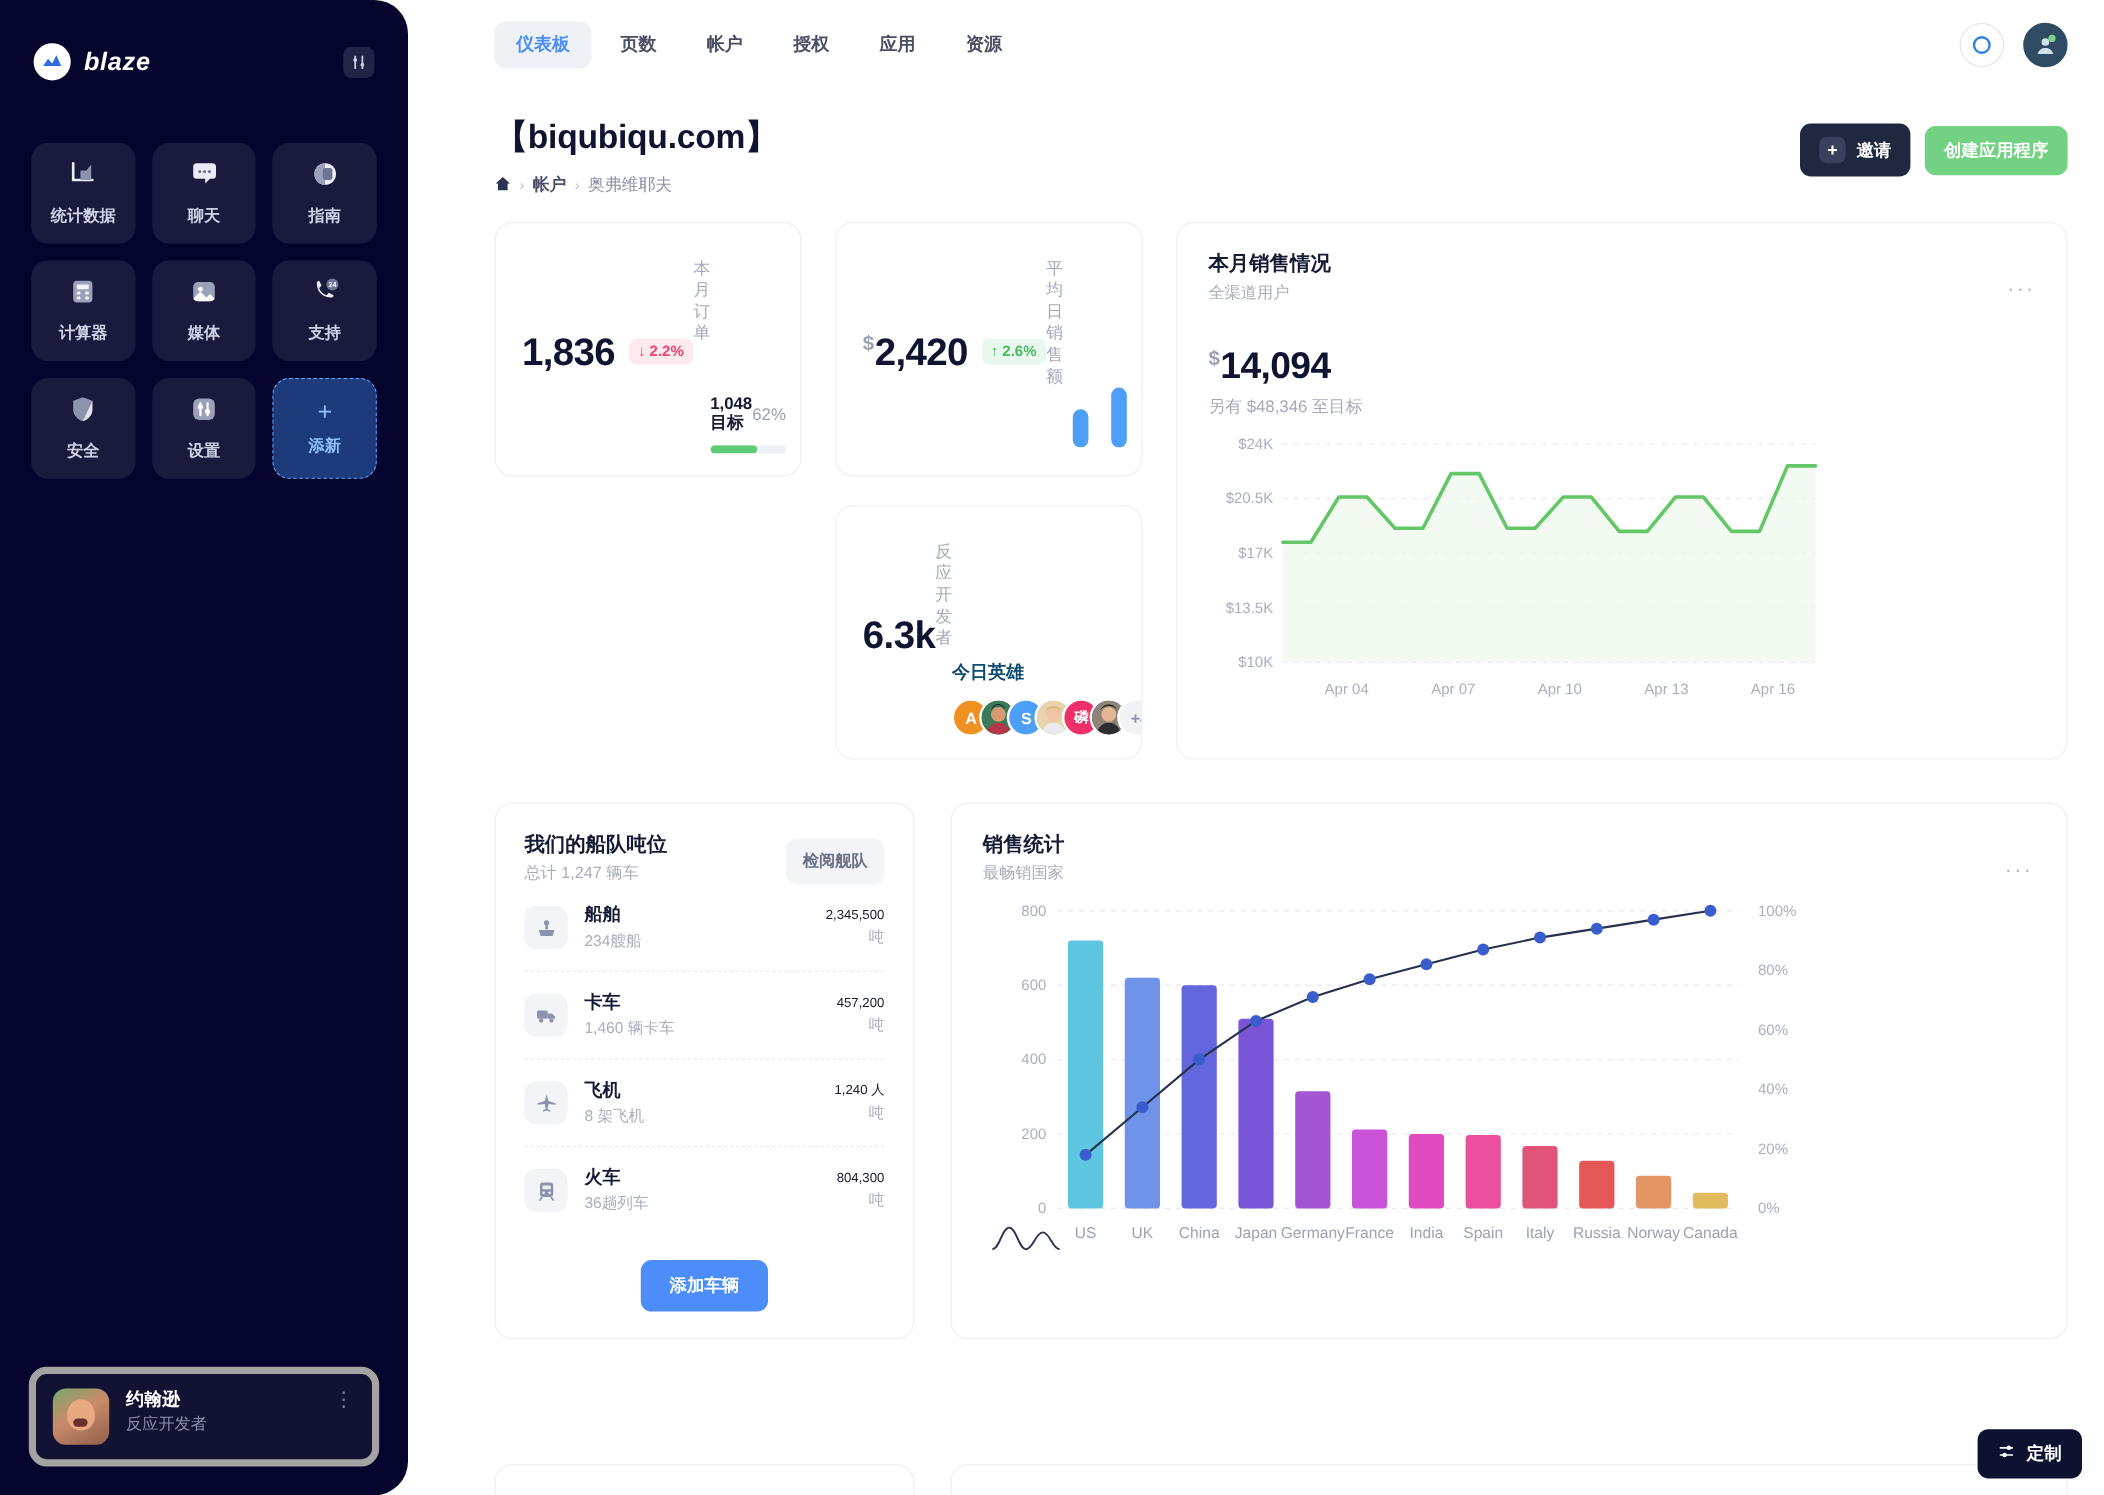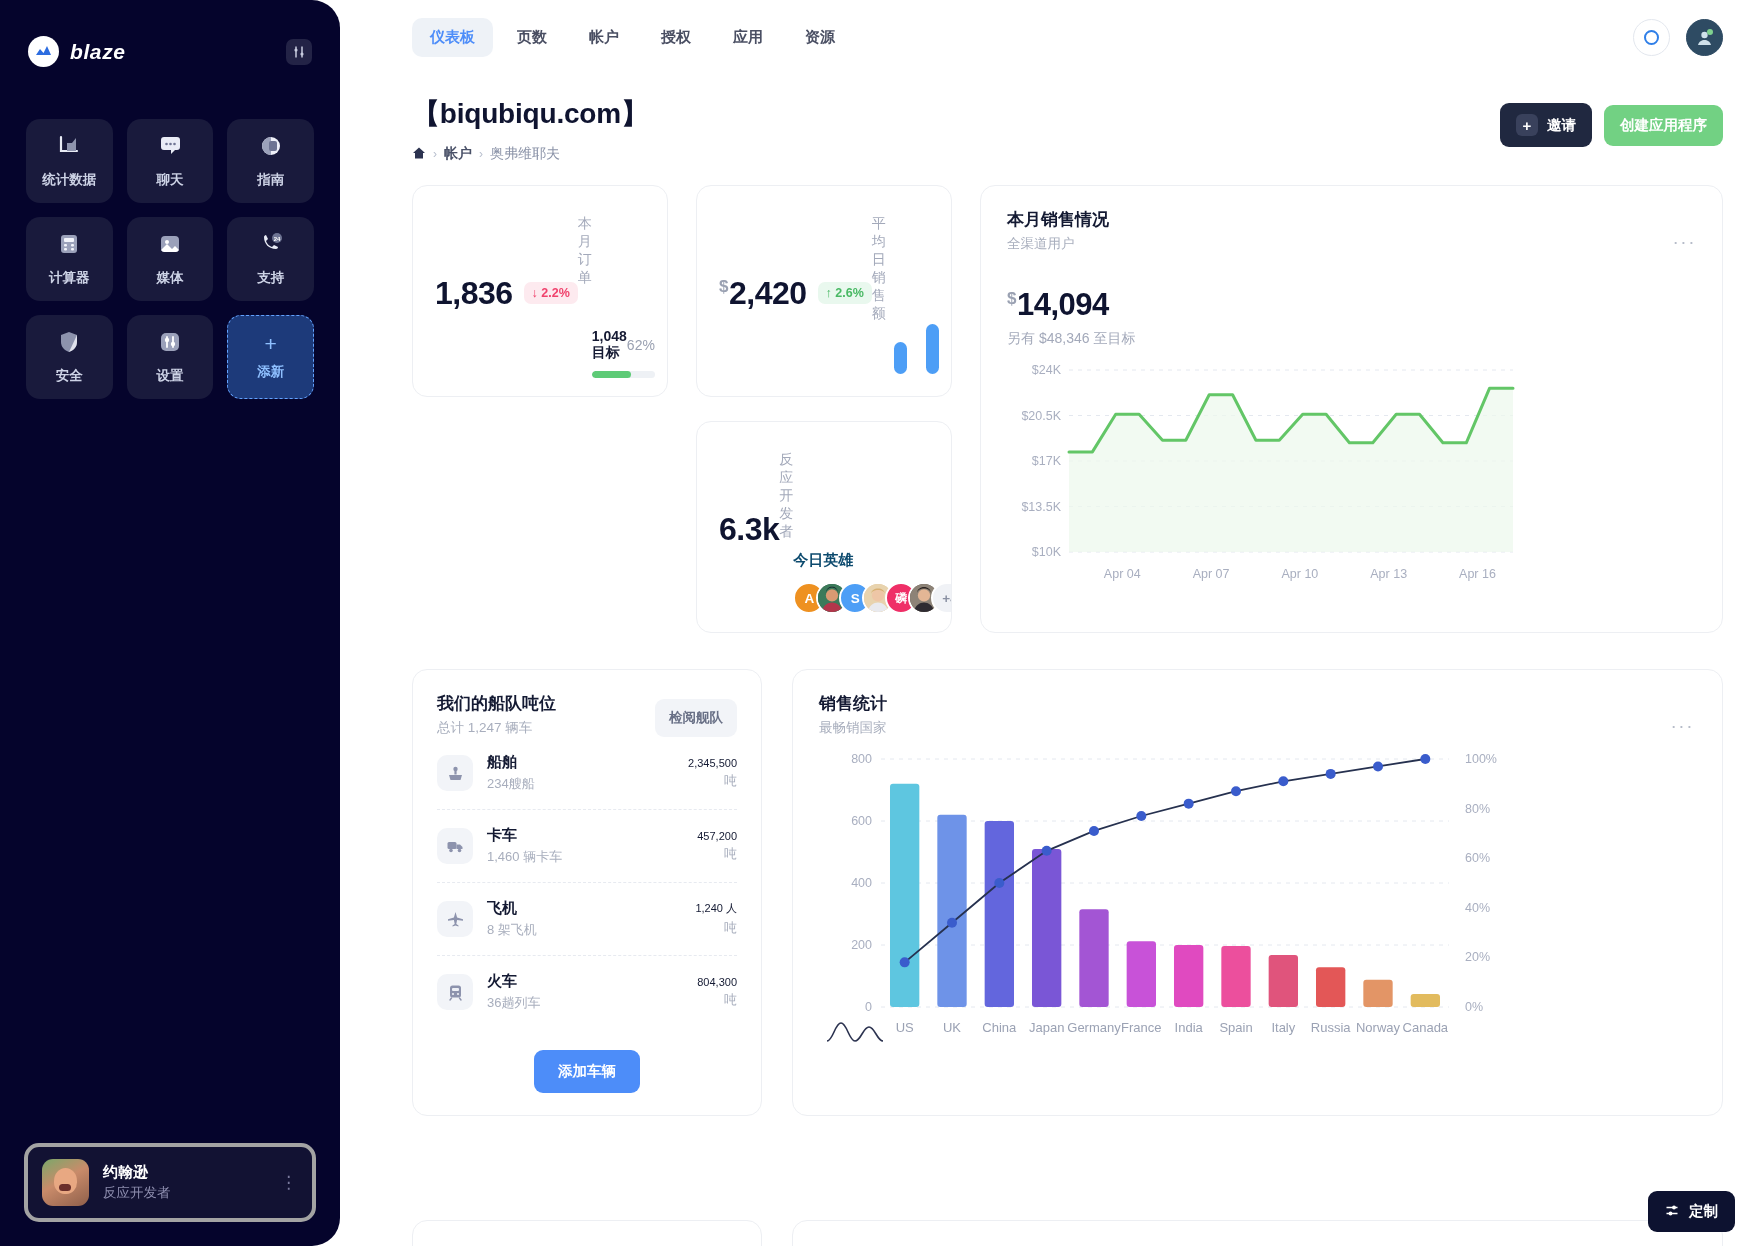--- a/index.html
+++ b/index.html
@@ -55,22 +55,22 @@
   }
   .tile-label { color: #cdd3e6; font-size: 13.5px; font-weight: bold; }
   .tile.add {
     background: #1d3a7a; border: 1.6px dashed #63a2ff;
   }
   .tile.add .tile-label { color: #8fc0ff; }
   .tile-plus { color: #8fc0ff; font-size: 21px; line-height: 1; }
 
   .profile {
     margin-top: auto; margin-bottom: 4px;
-    background: #121233; border: 4px solid #a3a3a3; border-radius: 15px;
-    display: flex; align-items: center; gap: 14px; padding: 12px 14px;
+    background: #121233; border: 6px solid #a3a3a3; border-radius: 15px;
+    display: flex; align-items: flex-start; gap: 14px; padding: 12px 14px;
   }
   .avatar-photo {
     width: 47px; height: 47px; border-radius: 11px; flex: 0 0 47px;
     background: linear-gradient(150deg,#7aa86a 0%,#c98b6a 45%,#8f5f4a 100%);
     position: relative; overflow: hidden;
   }
   .avatar-photo::before {
     content:""; position:absolute; left:12px; top:9px; width:23px; height:26px;
     border-radius:50% 50% 45% 45%; background:#e8a882;
   }

